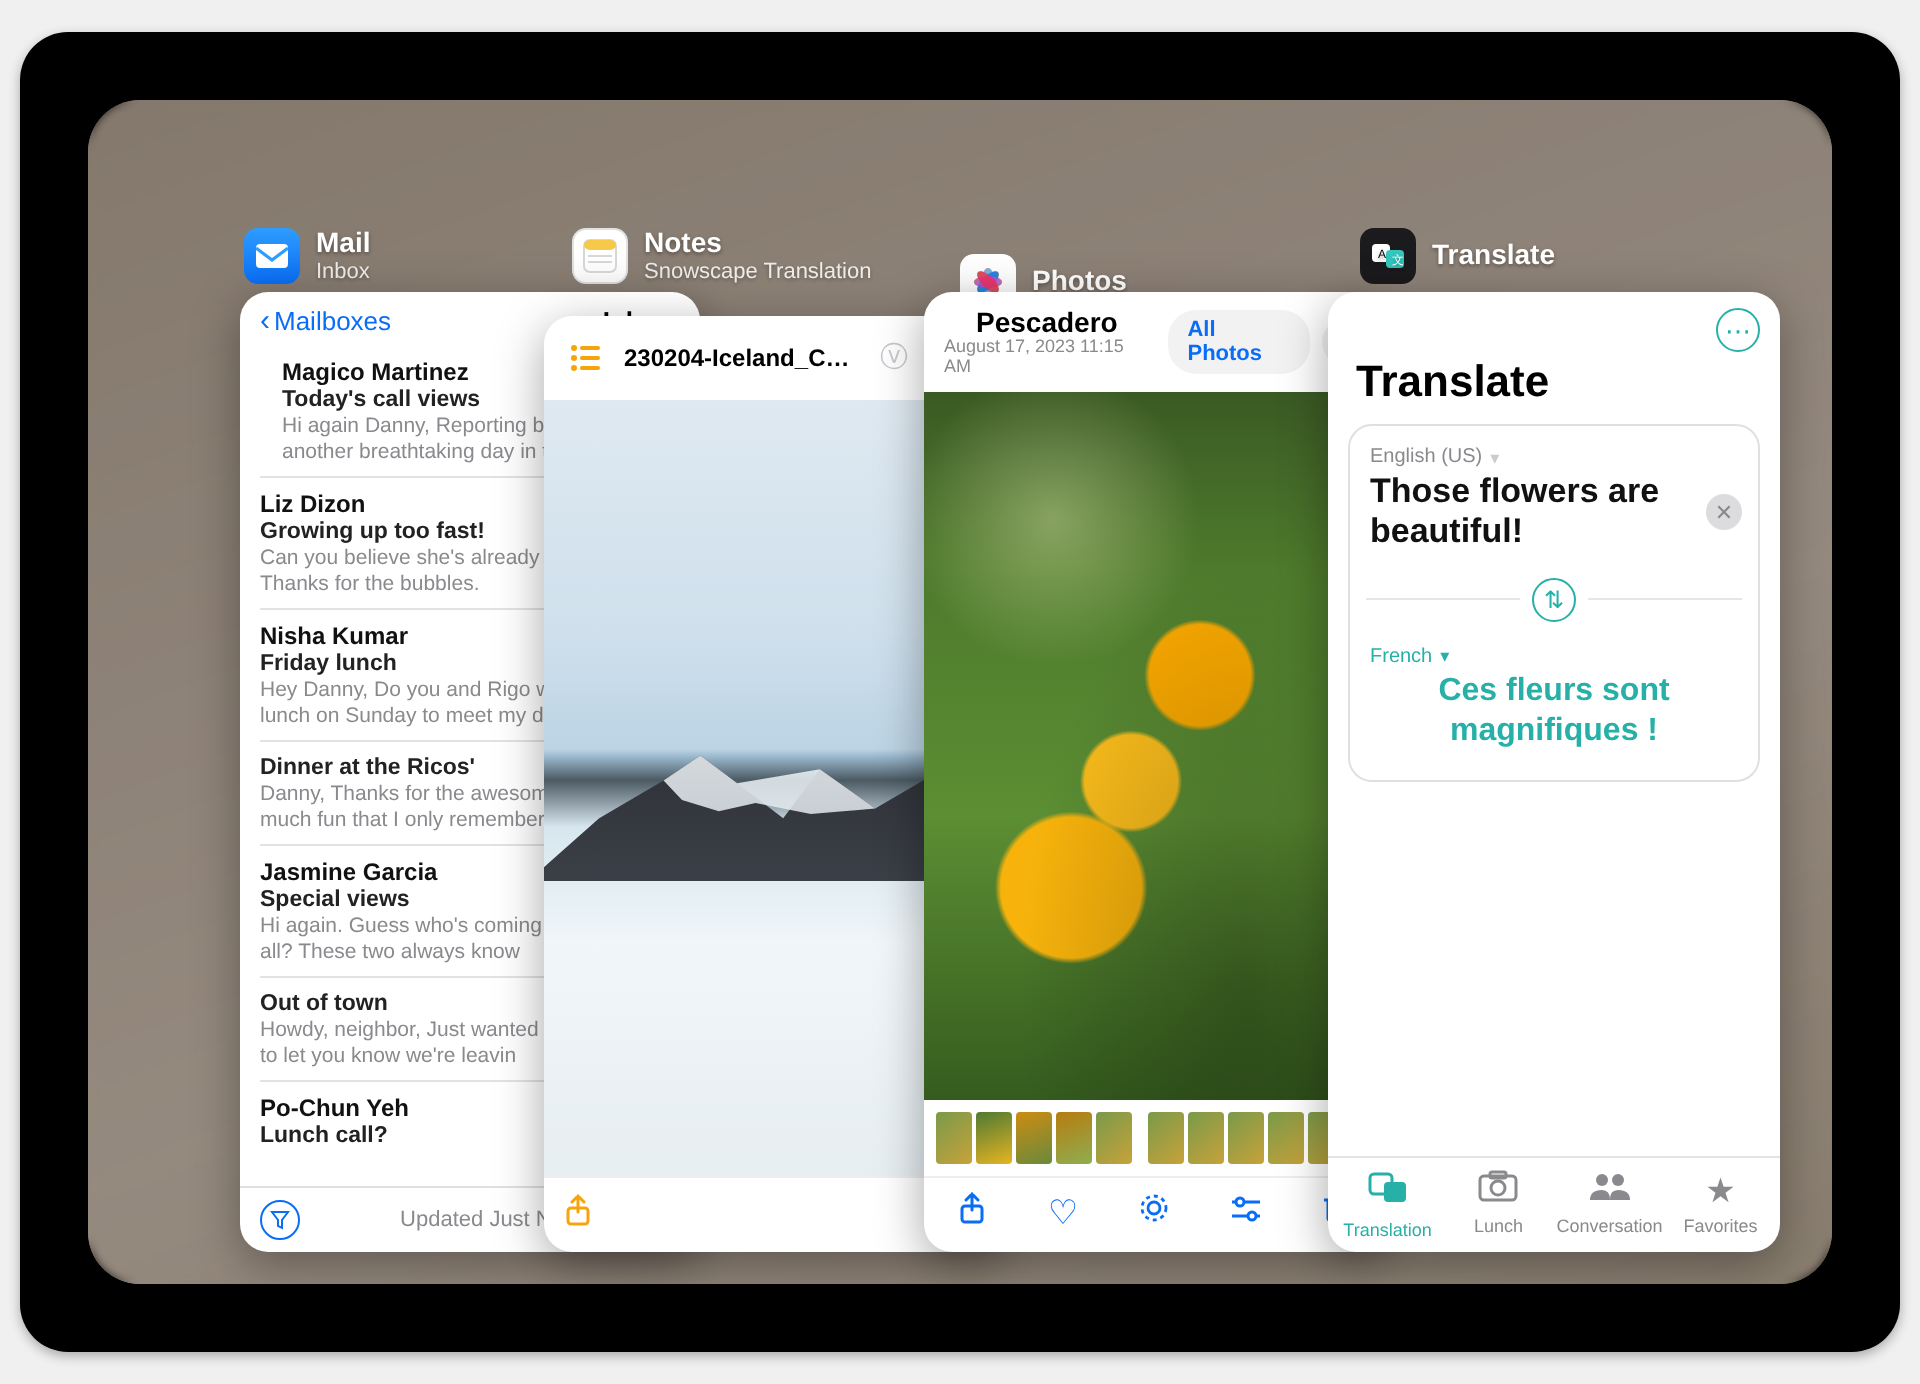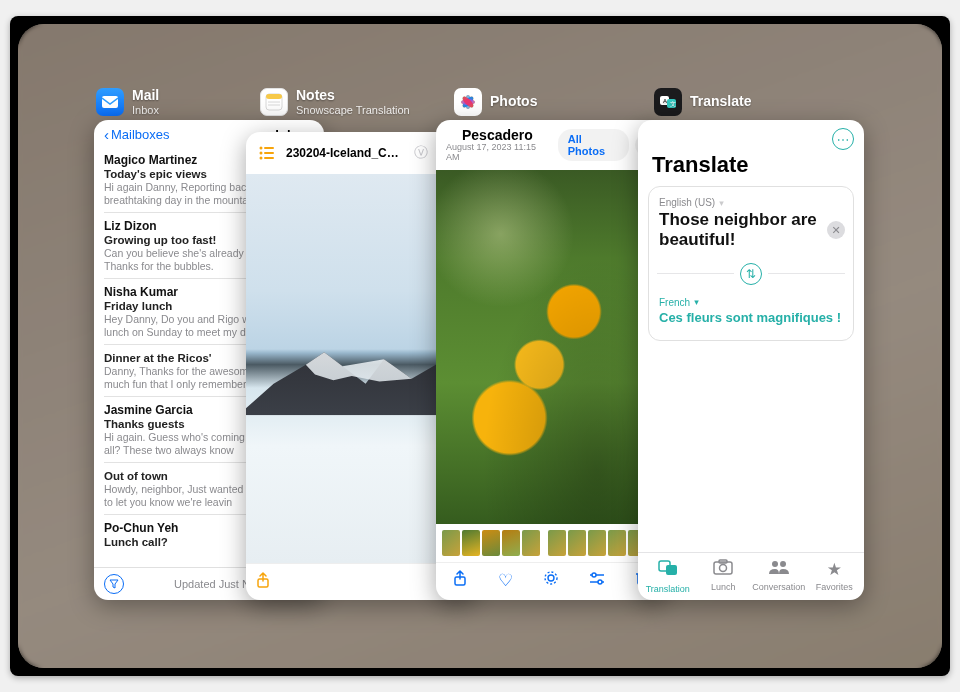--- a/index.html
+++ b/index.html
@@ -4,22 +4,22 @@
 <style>
   * { box-sizing: border-box; margin: 0; padding: 0; font-family: -apple-system, "Helvetica Neue", Arial, sans-serif; }
   body {
     width: 960px; height: 692px;
     background: #f0f0f0;
     display: flex; align-items: center; justify-content: center;
   }
   .ipad {
     width: 940px; height: 660px;
     background: #000;
-    border-radius: 8px;
-    padding: 8px;
+    border-radius: 24px;
+    padding: 34px;
     position: relative;
     box-shadow: 0 2px 6px rgba(0,0,0,0.3);
   }
   .screen {
     width: 100%; height: 100%;
     border-radius: 26px;
     background: linear-gradient(160deg,#8c7f72 0%, #9a8f83 35%, #a59a8d 60%, #928675 100%);
     position: relative;
     overflow: hidden;
   }
@@ -77,21 +77,21 @@
   
   .mail-nav {
     display:flex; align-items:center; padding: 6px 10px 4px 10px;
     font-size: 13px;
   }
   .mail-nav .back { color:#0a6df5; display:flex; align-items:center; gap:2px; }
   .mail-nav .chev { font-size:15px; }
   .mail-nav .title { font-weight:700; margin-left:auto; margin-right:4px; }
   .mail-list { flex:1; overflow:hidden; padding: 0 10px; }
   .mail-item { border-top:0.5px solid #e2e2e2; padding:6px 0 5px 0; }
-  .mail-item:first-child{border-top:none;}
+  .mail-item:first-child{border-top:none;margin-left:11px;}
   .mail-item .sender { font-size:12px; font-weight:700; color:#111;}
   .mail-item .subject { font-size:11.5px; font-weight:600; color:#222; margin-top:1px;}
   .mail-item .preview { font-size:10.5px; color:#8a8a8e; line-height:1.25; margin-top:1px; max-height:26px; overflow:hidden;}
   .mail-bottom {
     border-top: 0.5px solid #e0e0e0;
     display:flex; align-items:center; padding:6px 10px; font-size:11px; color:#8a8a8e;
   }
   .mail-bottom .filter { color:#0a6df5; width:20px;height:20px; border:1.5px solid #0a6df5; border-radius:50%; display:flex;align-items:center;justify-content:center; font-size:12px;}
   .mail-bottom .status { flex:1; text-align:center; }
 
@@ -178,21 +178,21 @@
   }
   .lang-label { font-size:10px; color:#8a8a8e; display:flex; align-items:center; gap:4px;}
   .lang-label::after{ content:"▾"; font-size:9px; color:#8a8a8e71;}
   .source-text { font-size:17px; font-weight:800; color:#111; line-height:1.2; margin-top:2px;}
   .clear-x { position:absolute; right:8px; top:34px; width:18px;height:18px;border-radius:50%;background:#dcdcdf;color:#8a8a8e;display:flex;align-items:center;justify-content:center;font-size:11px;}
   .divider-swap {display:flex; align-items:center; margin:12px -2px;}
   .divider-swap .line{flex:1;height:1px;background:#e6e6e8;}
   .divider-swap .swap{width:22px;height:22px;border-radius:50%;border:1.5px solid #26b0a8;color:#26b0a8;display:flex;align-items:center;justify-content:center;font-size:12px;margin:0 6px;}
   .target-lang { font-size:10px; color:#26b0a8; display:flex; align-items:flex-start; gap:4px;}
   .target-lang::after{ content:"▾"; font-size:9px;}
-  .target-text { font-size:13px; font-weight:800; color:#26b0a8; line-height:1.25; margin-top:2px;}
+  .target-text { font-size:16px; font-weight:800; color:#26b0a8; line-height:1.25; margin-top:2px;text-align:center;}
   .translate-tabs {
     margin-top:auto; display:flex; border-top:0.5px solid #e4e4e6;
     padding:6px 2px 6px 2px;
   }
   .translate-tabs .tab {
     flex:1; display:flex; flex-direction:column; align-items:center; gap:2px;
     font-size:9px; color:#8a8a8e;
   }
   .translate-tabs .tab.active { color:#26b0a8;}
   .translate-tabs .tab .ti { font-size:17px;}
@@ -225,21 +225,21 @@
               <line x1="3" y1="9" x2="15" y2="9" stroke="#d8d8d8"></line>
               <line x1="3" y1="12" x2="15" y2="12" stroke="#d8d8d8"></line>
             </svg>
         </div>
         <div>
           <div class="title">Notes</div>
           <div class="subtitle">Snowscape Translation</div>
         </div>
       </div>
 
-      <div class="card-label" style="left:436px; top:64px;">
+      <div class="card-label" style="left:436px; top:77px;">
         <div class="icon photos-icon">
           <svg width="20" height="20" viewBox="0 0 20 20">
             <g transform="translate(10,10)">
               <ellipse rx="3" ry="7" fill="#ff3b30" opacity="0.8"></ellipse>
               <ellipse rx="3" ry="7" fill="#ff9500" opacity="0.8" transform="rotate(45)"></ellipse>
               <ellipse rx="3" ry="7" fill="#ffcc00" opacity="0.8" transform="rotate(90)"></ellipse>
               <ellipse rx="3" ry="7" fill="#34c759" opacity="0.8" transform="rotate(135)"></ellipse>
               <ellipse rx="3" ry="7" fill="#5ac8fa" opacity="0.8" transform="rotate(180)"></ellipse>
               <ellipse rx="3" ry="7" fill="#007aff" opacity="0.8" transform="rotate(225)"></ellipse>
               <ellipse rx="3" ry="7" fill="#af52de" opacity="0.8" transform="rotate(270)"></ellipse>
@@ -271,40 +271,40 @@
           <div class="back">
             <span class="chev">‹</span>
             <span>Mailboxes</span>
           </div>
           <div class="title">Inbox</div>
         </div>
         <div class="mail-list">
 
         <div class="mail-item">
               <div class="sender">Magico Martinez</div>
-              <div class="subject">Today's epic views</div>
+              <div class="subject">Today's call views</div>
               <div class="preview">Hi again Danny, Reporting back on another breathtaking day in the mountains</div>
             </div>
             <div class="mail-item">
               <div class="sender">Liz Dizon</div>
               <div class="subject">Growing up too fast!</div>
               <div class="preview">Can you believe she's already so big? Thanks for the bubbles.</div>
             </div>
             <div class="mail-item">
               <div class="sender">Nisha Kumar</div>
               <div class="subject">Friday lunch</div>
               <div class="preview">Hey Danny, Do you and Rigo want to do lunch on Sunday to meet my dad</div>
             </div>
             <div class="mail-item">
               <div class="subject">Dinner at the Ricos'</div>
               <div class="preview">Danny, Thanks for the awesome dinner — so much fun that I only remember</div>
             </div>
             <div class="mail-item">
               <div class="sender">Jasmine Garcia</div>
-              <div class="subject">Thanks guests</div>
+              <div class="subject">Special views</div>
               <div class="preview">Hi again. Guess who's coming to town after all? These two always know</div>
             </div>
             <div class="mail-item">
               <div class="subject">Out of town</div>
               <div class="preview">Howdy, neighbor, Just wanted to drop a note to let you know we're leavin</div>
             </div>
             <div class="mail-item">
               <div class="sender">Po-Chun Yeh</div>
               <div class="subject">Lunch call?</div>
               <div class="preview"></div>
@@ -404,21 +404,21 @@
 
       <div class="app-card card-translate">
         <div class="translate-head">
           <div class="more">⋯</div>
         </div>
         <div class="translate-title">Translate</div>
         <div class="translate-box">
           <div class="lang-label">
               <span>English (US)</span>
             </div>
-          <div class="source-text">Those neighbor are beautiful!</div>
+          <div class="source-text">Those flowers are beautiful!</div>
           <div class="clear-x">✕</div>
           <div class="divider-swap">
             <div class="line"></div>
             <div class="swap">⇅</div>
             <div class="line"></div>
           </div>
           <div class="target-lang">
               <span>French</span>
             </div>
           <div class="target-text">Ces fleurs sont magnifiques !</div>

